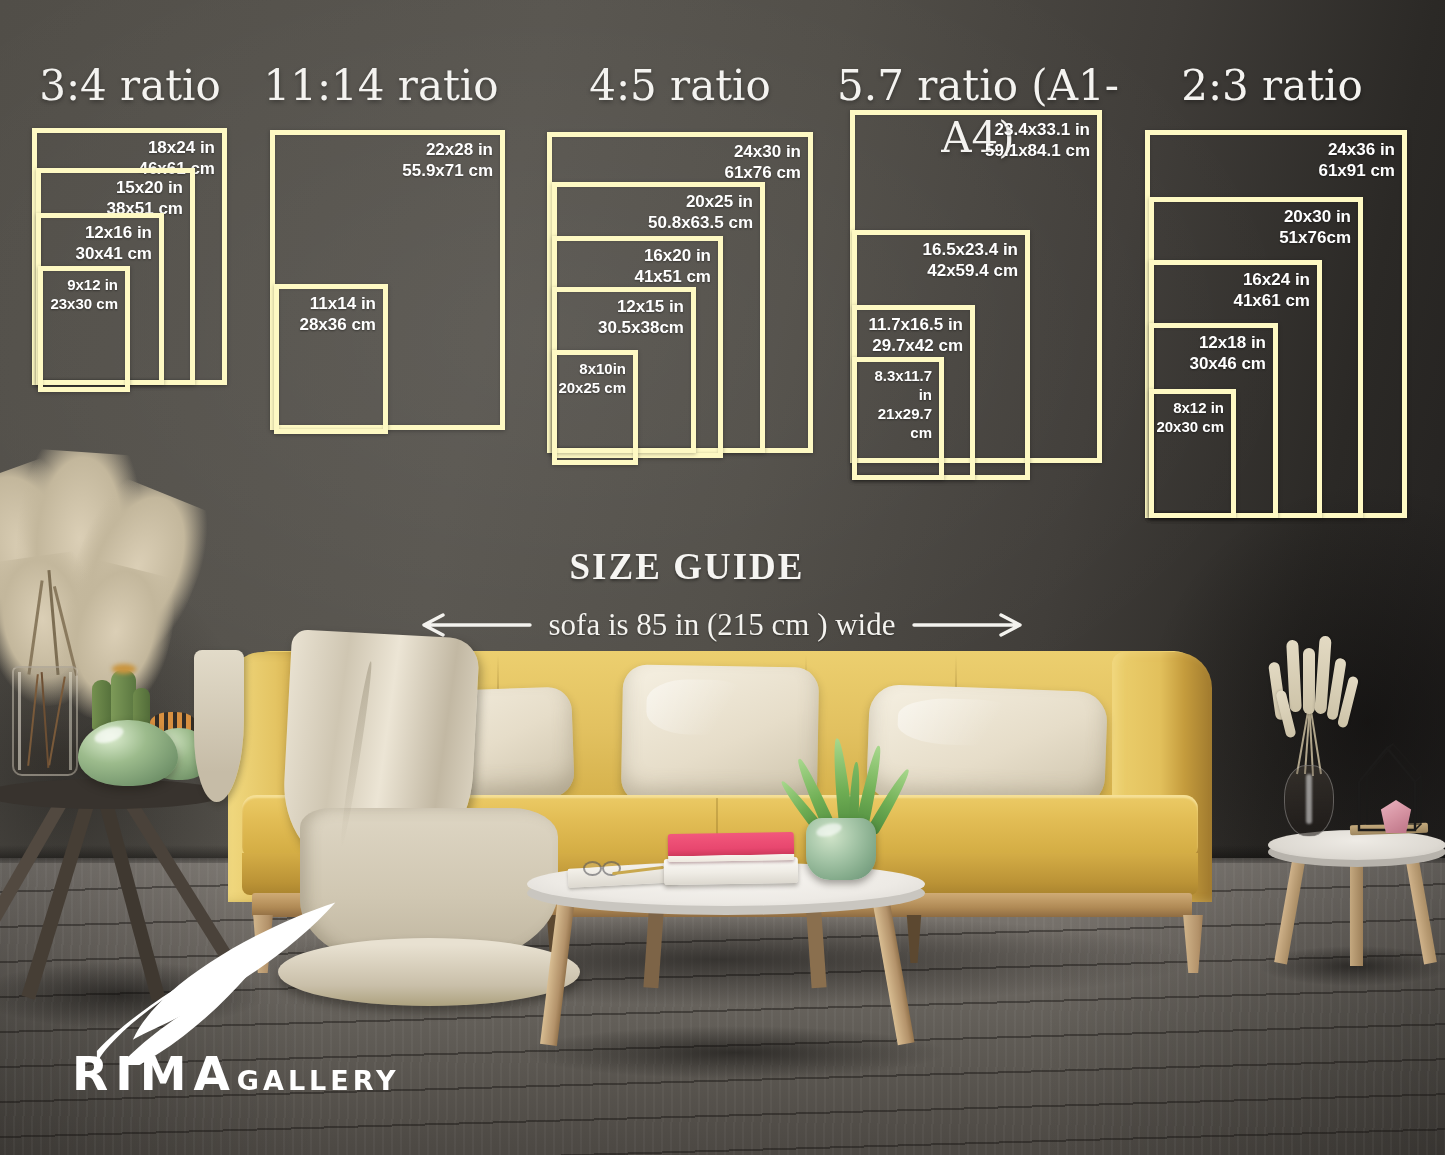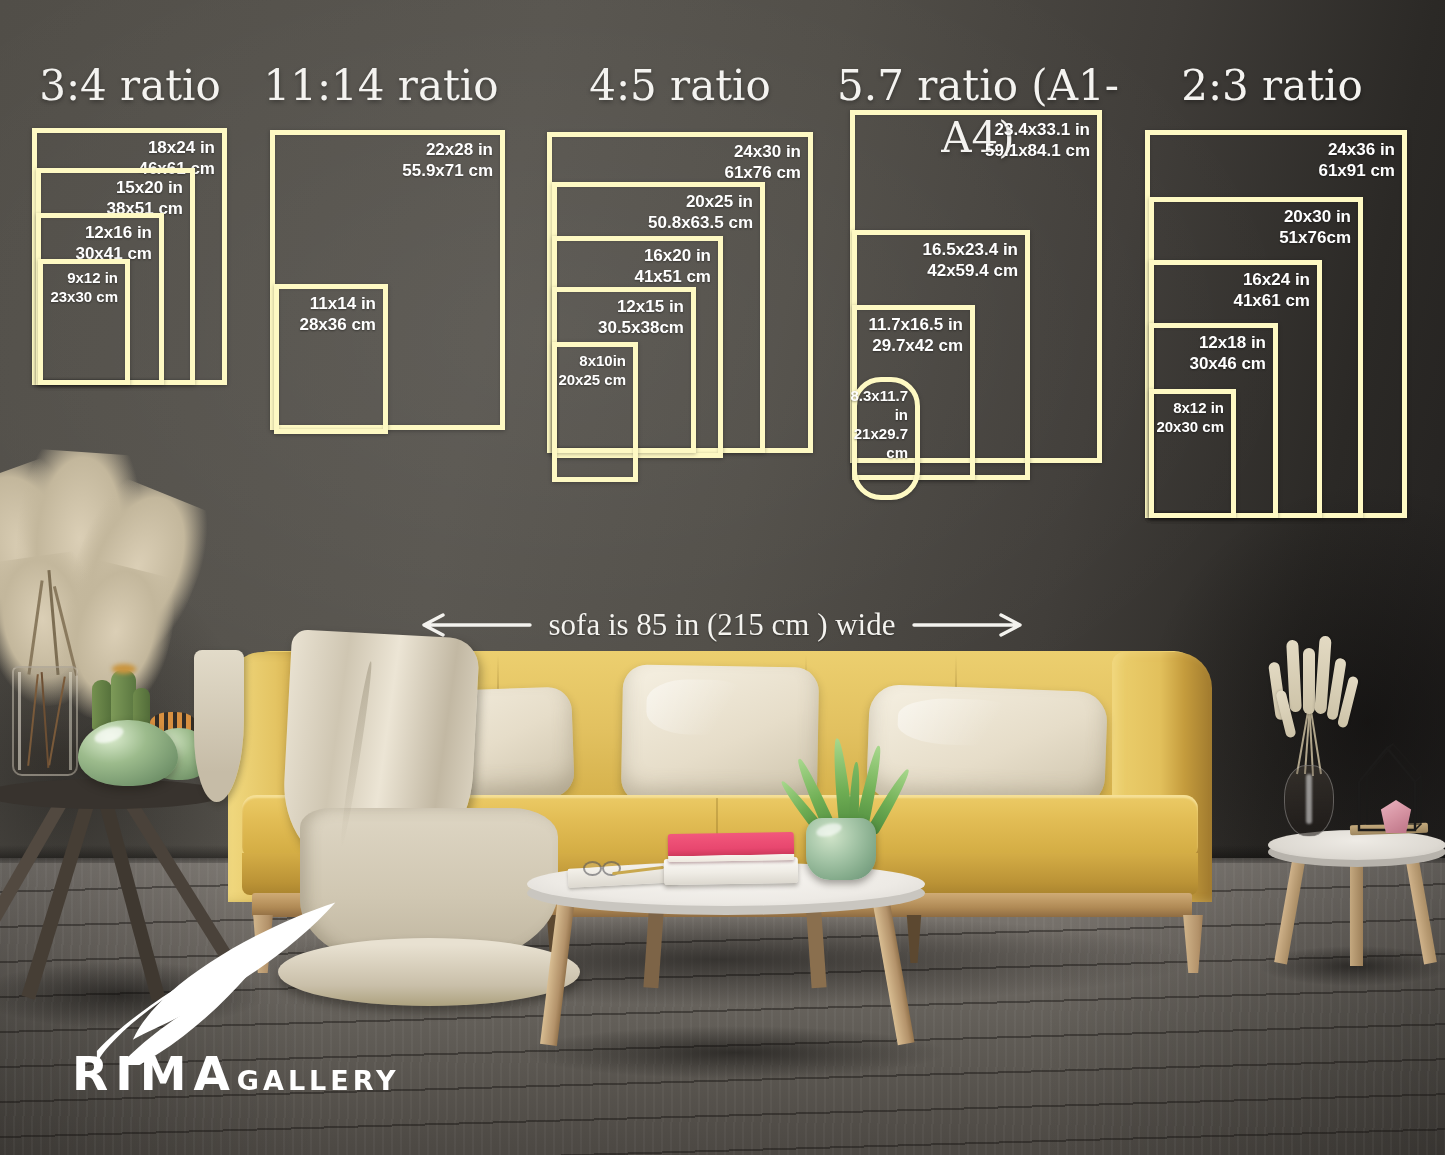--- a/index.html
+++ b/index.html
@@ -87,21 +87,21 @@
         <span>15x20 in</span>
         <span>38x51 cm</span>
         </div>
       </div>
     <div class="frame" style="left:36px;top:213px;width:128px;height:172px;">
       <div class="flabel">
         <span>12x16 in</span>
         <span>30x41 cm</span>
         </div>
       </div>
-    <div class="frame sm" style="left:38px;top:259px;width:92px;height:126px;">
+    <div class="frame sm" style="left:38px;top:266px;width:92px;height:126px;">
       <div class="flabel">
         <span>9x12 in</span>
         <span>23x30 cm</span>
         </div>
       </div>
   </div>
 
   <div>
     <div class="ratio-title" style="left:261px;width:240px;">11:14 ratio</div>
     <div class="frame" style="left:270px;top:130px;width:235px;height:300px;">
@@ -137,21 +137,21 @@
         <span>16x20 in</span>
         <span>41x51 cm</span>
         </div>
       </div>
     <div class="frame" style="left:552px;top:287px;width:144px;height:166px;">
       <div class="flabel">
         <span>12x15 in</span>
         <span>30.5x38cm</span>
         </div>
       </div>
-    <div class="frame sm" style="left:552px;top:342px;width:86px;height:140px;">
+    <div class="frame sm" style="left:552px;top:350px;width:86px;height:115px;">
       <div class="flabel">
         <span>8x10in</span>
         <span>20x25 cm</span>
         </div>
       </div>
   </div>
 
   <div>
     <div class="ratio-title" style="left:808px;width:340px;">5.7 ratio (A1-A4)</div>
     <div class="frame" style="left:850px;top:110px;width:252px;height:353px;">
@@ -165,21 +165,21 @@
         <span>16.5x23.4 in</span>
         <span>42x59.4 cm</span>
         </div>
       </div>
     <div class="frame" style="left:852px;top:305px;width:123px;height:175px;">
       <div class="flabel">
         <span>11.7x16.5 in</span>
         <span>29.7x42 cm</span>
         </div>
       </div>
-    <div class="frame sm" style="left:852px;top:377px;width:68px;height:123px;border-radius:29px;">
+    <div class="frame sm" style="left:852px;top:357px;width:92px;height:123px;">
       <div class="flabel">
         <span>8.3x11.7 in</span>
         <span>21x29.7 cm</span>
         </div>
       </div>
   </div>
 
   <div>
     <div class="ratio-title" style="left:1152px;width:240px;">2:3 ratio</div>
     <div class="frame" style="left:1145px;top:130px;width:262px;height:388px;">
@@ -207,20 +207,21 @@
         </div>
       </div>
     <div class="frame sm" style="left:1149px;top:389px;width:87px;height:129px;">
       <div class="flabel">
         <span>8x12 in</span>
         <span>20x30 cm</span>
         </div>
       </div>
   </div>
 
+  <div class="sg-heading">SIZE GUIDE</div>
   <div class="sofa-note">
     <svg width="120" height="30" viewBox="0 0 120 30">
       <path d="M117,15 H13 M30,5 L11,15 L30,25" stroke="#f4f3ef" stroke-width="3.4" fill="none" stroke-linecap="round" stroke-linejoin="round"></path>
     </svg>
     <span class="txt">sofa is 85 in (215 cm ) wide</span>
     <svg width="120" height="30" viewBox="0 0 120 30">
       <path d="M3,15 H107 M90,5 L109,15 L90,25" stroke="#f4f3ef" stroke-width="3.4" fill="none" stroke-linecap="round" stroke-linejoin="round"></path>
     </svg>
   </div>
 

